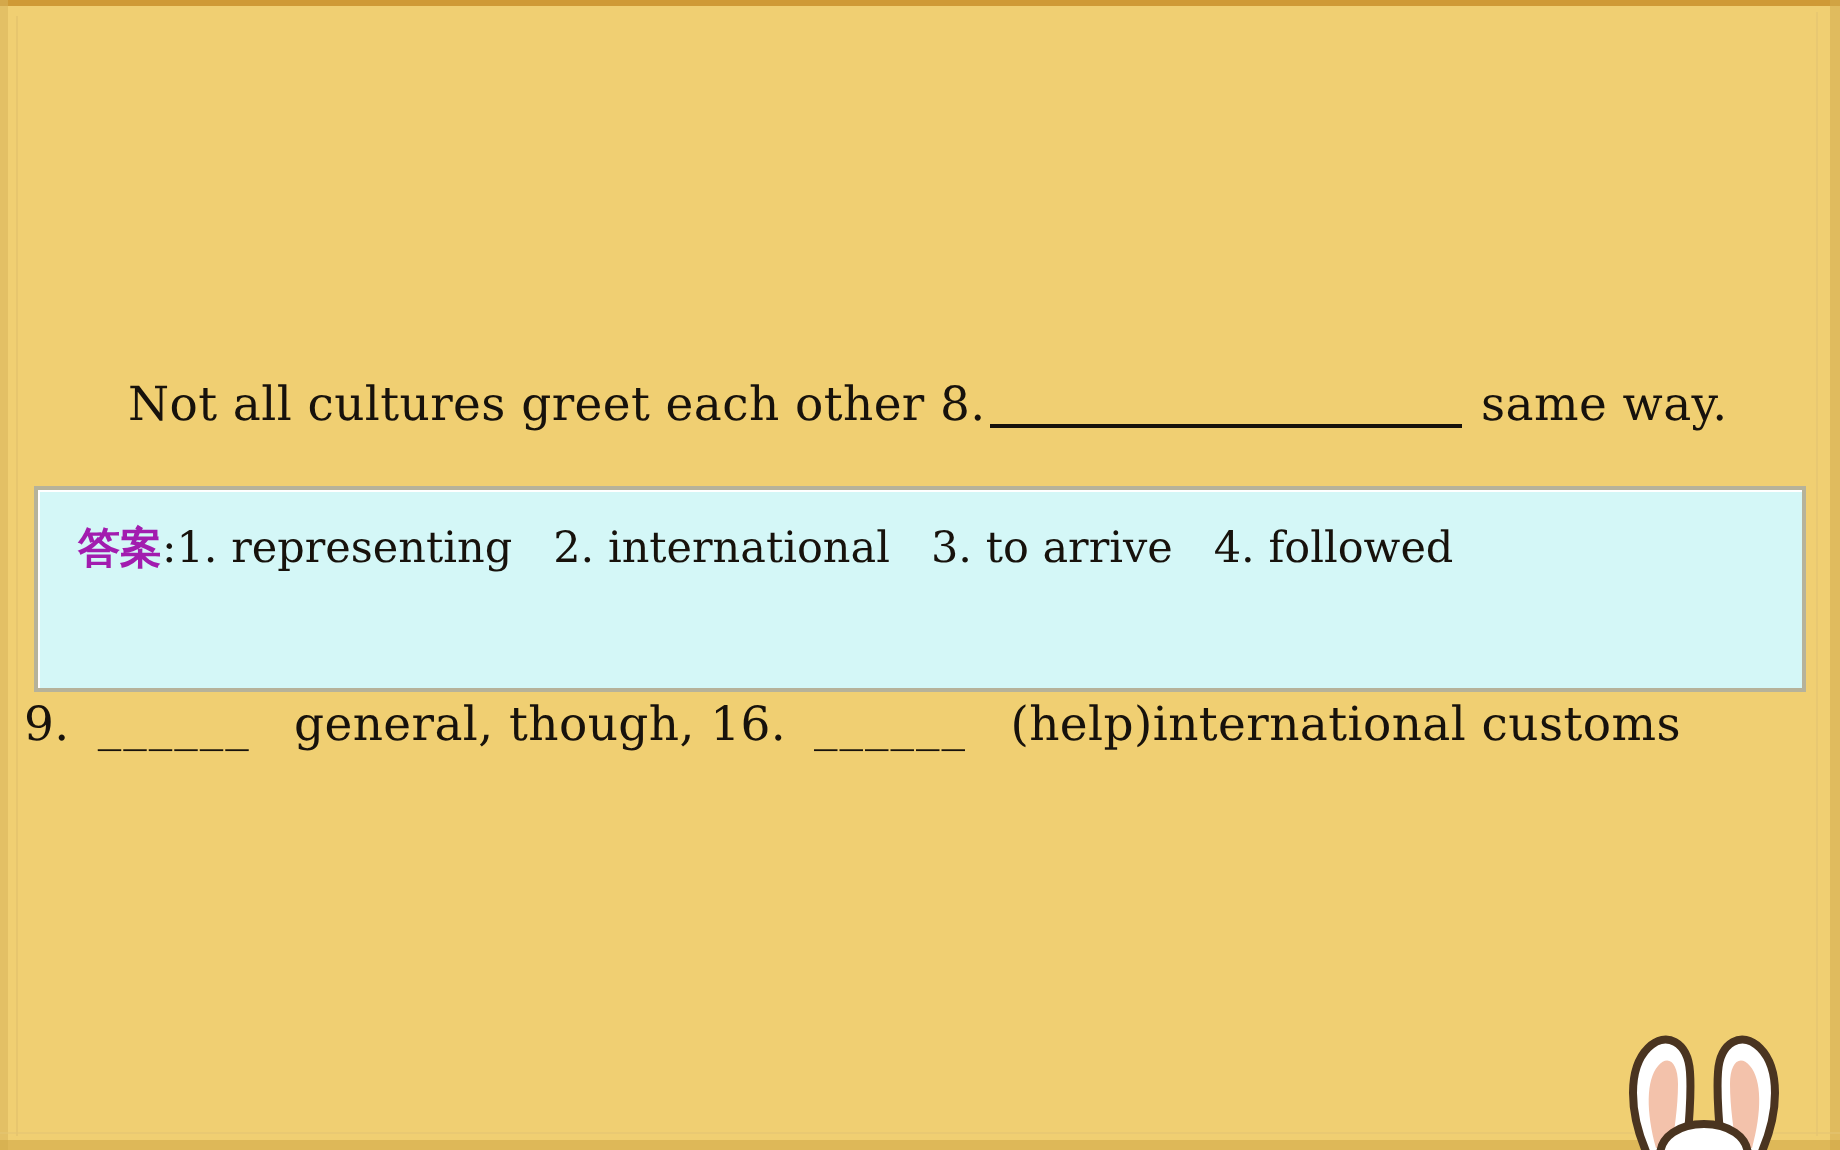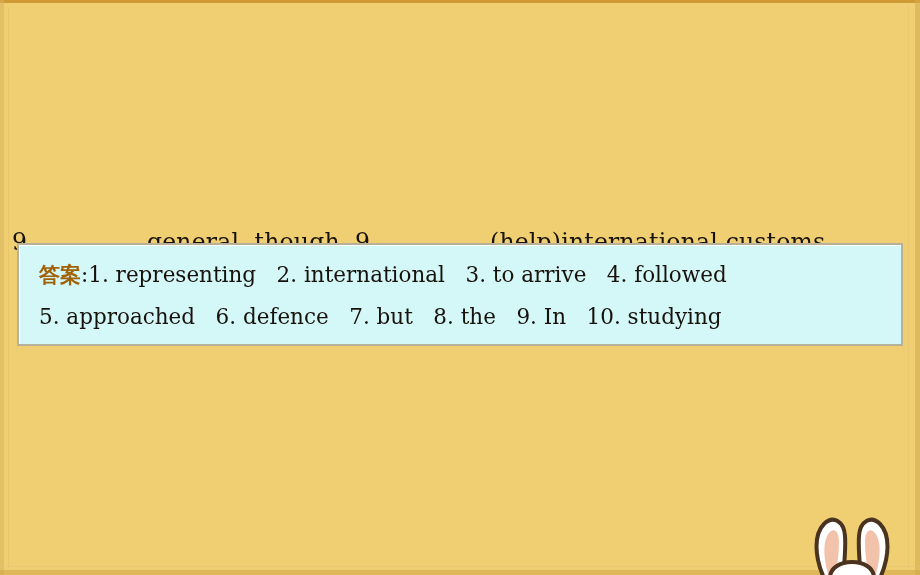--- a/index.html
+++ b/index.html
@@ -85,21 +85,21 @@
     padding: 10px 0 0 20px;
   }
   .ans-line {
     font-family: "DejaVu Serif", "Liberation Serif", serif;
     font-size: 21.5px;
     line-height: 40px;
     color: #17120c;
     white-space: pre;
   }
   .ans-label {
-    color: #a16207;
+    color: #a21caf;
     font-weight: bold;
     font-family: Liberation Mono, monospace;
     font-size: 21px;
     margin-top: 36px;
   }
   .ans-colon { color: #17120c; }
 
   
   .bunny {
     position: absolute;
@@ -117,30 +117,30 @@
   <div class="edge edge-top"></div>
   <div class="edge edge-left"></div>
   <div class="edge edge-left2"></div>
   <div class="edge edge-right"></div>
   <div class="edge edge-right2"></div>
   <div class="edge edge-bottom"></div>
   <div class="edge edge-bottom2"></div>
 
   <div class="passage">
 
+    <span class="ln"><span class="indent"></span><span>Not all cultures greet each other 8.</span><span class="blank-solid"></span><span> same way.</span></span>
 
-    <span class="ln"><span>9.</span><span class="blank-seg">______</span><span> general, though, 9.</span><span class="blank-seg">______</span><span> (help)international customs</span></span>
+    <span class="ln"><span>9.</span><span class="blank-seg">______</span><span> general, though, 16.</span><span class="blank-seg">______</span><span> (help)international customs</span></span>
 
 
     
   </div>
 
   <div class="answer-box">
     <div class="ans-line"><span class="ans-label">答案</span><span class="ans-colon">:</span><span>1. representing   2. international   3. to arrive   4. followed</span></div>
-    <div class="ans-line">5. approached   6. defence   7. but   8. the   9. In   10. studying</div>
   </div>
 
   <div class="bunny">
     <svg width="104" height="62" viewBox="0 0 104 62" xmlns="http://www.w3.org/2000/svg">
 
       <path d="M24 62 C14 40 14 18 24 8 C33 -1 44 5 45 20 C46 34 44 50 43 62 Z" fill="#ffffff" stroke="#4a3420" stroke-width="4" stroke-linejoin="round"></path>
       <path d="M28 58 C23 40 23 24 29 17 C34 11 39 15 39 26 C39 38 37 49 36 58 Z" fill="#f3c2ab"></path>
 
       <path d="M80 62 C90 40 90 18 80 8 C71 -1 60 5 59 20 C58 34 60 50 61 62 Z" fill="#ffffff" stroke="#4a3420" stroke-width="4" stroke-linejoin="round"></path>
       <path d="M76 58 C81 40 81 24 75 17 C70 11 65 15 65 26 C65 38 67 49 68 58 Z" fill="#f3c2ab"></path>

